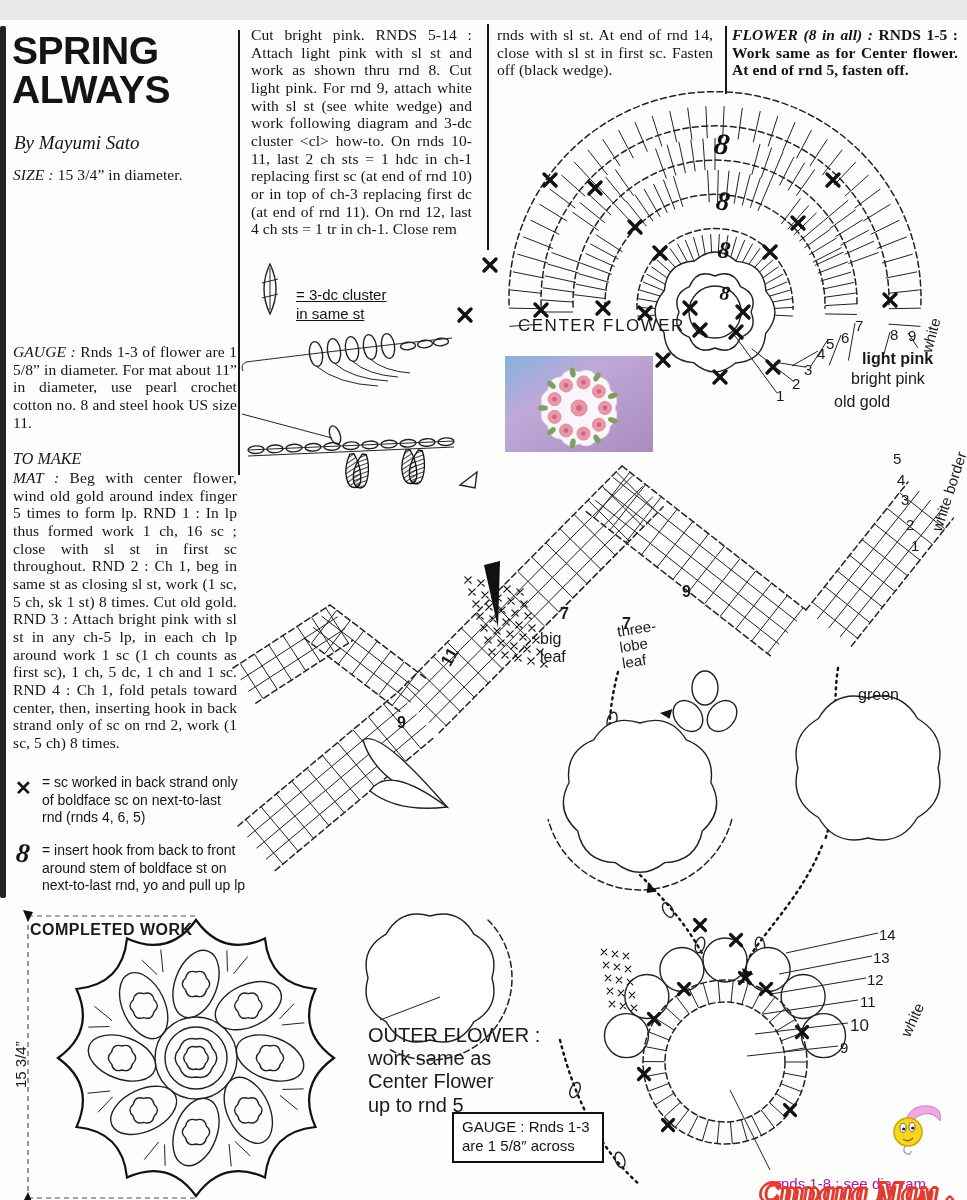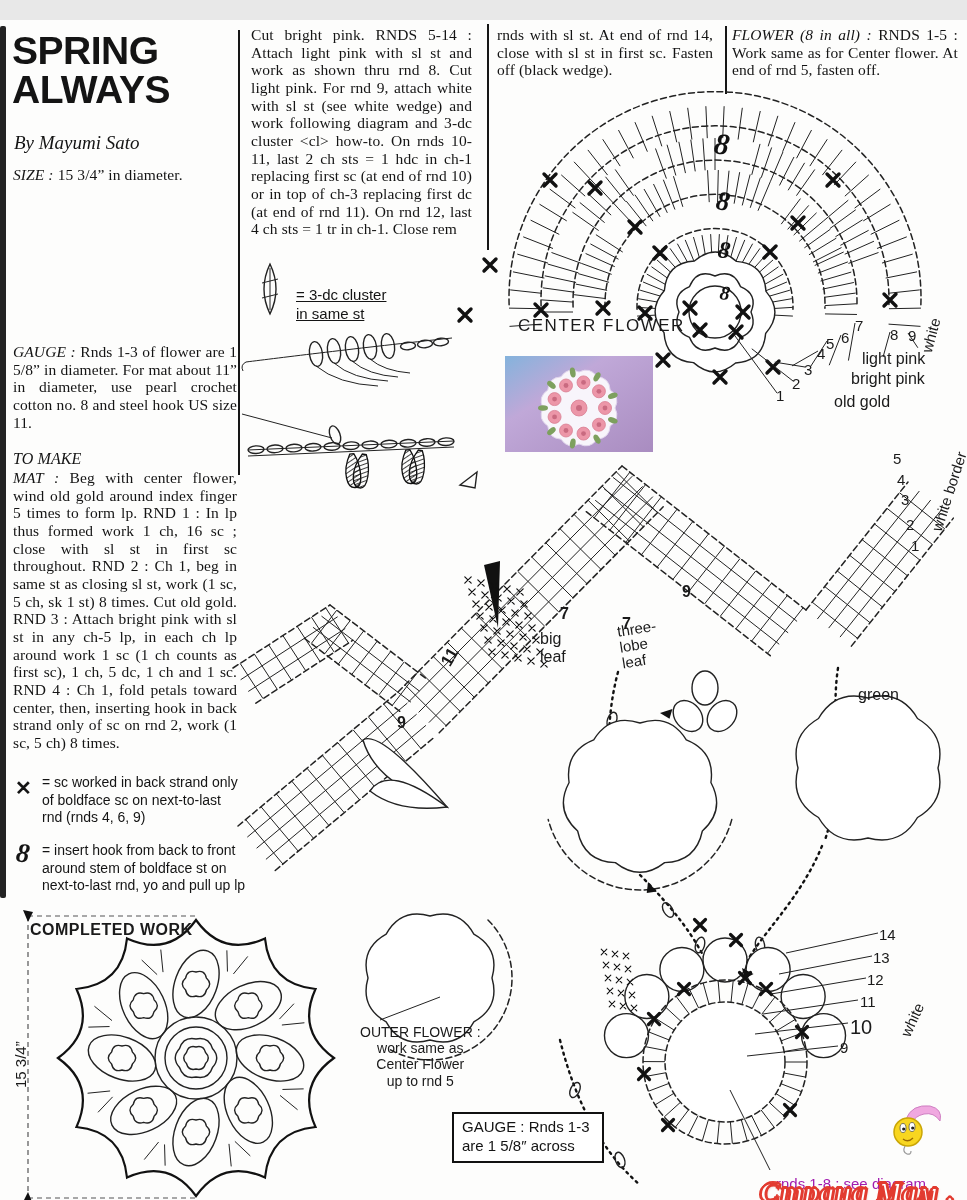--- a/index.html
+++ b/index.html
@@ -58,21 +58,21 @@
     <span class="ital">GAUGE :</span>
     <span>Rnds 1-3 of flower are 1 5/8” in diameter. For mat about 11” in diameter, use pearl crochet cotton no. 8 and steel hook US size 11.</span>
   </div>
   <div class="col ital" style="left:13px;top:430px;width:224px;font-size:16px;">TO MAKE</div>
   <div class="col" style="left:13px;top:449px;width:224px;">
     <span class="ital">MAT :</span>
     <span>Beg with center flower, wind old gold around index finger 5 times to form lp. RND 1 : In lp thus formed work 1 ch, 16 sc ; close with sl st in first sc throughout. RND 2 : Ch 1, beg in same st as closing sl st, work (1 sc, 5 ch, sk 1 st) 8 times. Cut old gold. RND 3 : Attach bright pink with sl st in any ch-5 lp, in each ch lp around work 1 sc (1 ch counts as first sc), 1 ch, 5 dc, 1 ch and 1 sc. RND 4 : Ch 1, fold petals toward center, then, inserting hook in back strand only of sc on rnd 2, work (1 sc, 5 ch) 8 times.</span>
   </div>
 
   <div class="legend-glyph" style="left:15px;top:756px;font-size:20px;">✕</div>
-  <div class="legend-text" style="left:42px;top:754px;width:202px;">= sc worked in back strand only of boldface sc on next-to-last rnd (rnds 4, 6, 9)</div>
+  <div class="legend-text" style="left:42px;top:754px;width:202px;">= sc worked in back strand only of boldface sc on next-to-last rnd (rnds 4, 6, 5)</div>
   <div class="g8sp" style="left:16px;top:818px;font-size:27px;transform:rotate(6deg);">8</div>
   <div class="legend-text" style="left:42px;top:822px;width:214px;">= insert hook from back to front around stem of boldface st on next-to-last rnd, yo and pull up lp</div>
 
   <div class="col" style="left:251px;top:6px;width:221px;">Cut bright pink. RNDS 5-14 : Attach light pink with sl st and work as shown thru rnd 8. Cut light pink. For rnd 9, attach white with sl st (see white wedge) and work following diagram and 3-dc cluster &lt;cl&gt; how-to. On rnds 10-11, last 2 ch sts = 1 hdc in ch-1 replacing first sc (at end of rnd 10) or in top of ch-3 replacing first dc (at end of rnd 11). On rnd 12, last 4 ch sts = 1 tr in ch-1. Close rem</div>
 
   <svg id="cl-svg" style="left:256px;top:242px;" width="30" height="56">
       <path d="M14,2 Q26,27 14,52 Q2,27 14,2 Z" class="shapeo" stroke-width="1.7"></path>
       <line x1="14" y1="6" x2="14" y2="48" class="thin"></line>
       <line x1="6" y1="21" x2="22" y2="17" class="thin"></line>
       <line x1="6" y1="36" x2="22" y2="32" class="thin"></line>
@@ -112,21 +112,21 @@
       <ellipse cx="208" cy="133.684" rx="8" ry="3.8" class="shapeo" stroke-width="1.5" transform="rotate(-3 208 133.684)"></ellipse>
       <path d="M4,106 L94,130" class="thin" stroke-width="2.4"></path>
       <ellipse cx="97" cy="127" rx="5" ry="9.5" class="shapeo" stroke-width="1.8" transform="rotate(-20 97 127)"></ellipse>
       <path d="M0,-2 C-10,16 -6,32 2,32 C11,32 10,10 4,-2 Z" fill="url(#h)" stroke="#111" stroke-width="1.3" transform="translate(112,148) rotate(-6)"></path>
       <path d="M0,-2 C-10,16 -6,32 2,32 C11,32 10,10 4,-2 Z" fill="url(#h)" stroke="#111" stroke-width="1.3" transform="translate(124,148) rotate(8)"></path>
       <path d="M0,-2 C-10,16 -6,32 2,32 C11,32 10,10 4,-2 Z" fill="url(#h)" stroke="#111" stroke-width="1.3" transform="translate(168,144) rotate(-6)"></path>
       <path d="M0,-2 C-10,16 -6,32 2,32 C11,32 10,10 4,-2 Z" fill="url(#h)" stroke="#111" stroke-width="1.3" transform="translate(180,144) rotate(8)"></path>
     </svg>
 
   <div class="col" style="left:497px;top:6px;width:216px;">rnds with sl st. At end of rnd 14, close with sl st in first sc. Fasten off (black wedge).</div>
-  <div class="col" style="left:732px;top:6px;width:226px;">
+  <div class="col" style="left:732px;top:6px;width:226px;font-weight:bold;">
     <span class="ital">FLOWER (8 in all) :</span>
     <span>RNDS 1-5 : Work same as for Center flower. At end of rnd 5, fasten off.</span>
   </div>
 
   <svg id="cf-svg" style="left:430px;top:55px;" width="537" height="378">
       <path d="M207.0475154925105,234.27783925720493A78,78 0 1 1 362.9524845074895,234.27783925720493" class="chain"></path>
       <path d="M175.06700902789947,233.1610553627249A110,110 0 1 1 394.9329909721005,233.16105536272488" class="chain"></path>
       <path d="M143.0865025632884,232.04427146824486A142,142 0 1 1 426.9134974367116,232.04427146824486" class="chain"></path>
       <path d="M111.10599609867734,230.92748757376484A174,174 0 1 1 458.89400390132266,230.92748757376484" class="chain"></path>
       <path d="M79.12548963406627,229.8107036792848A206,206 0 1 1 490.8745103659337,229.8107036792848" class="chain"></path>
@@ -303,21 +303,21 @@
   <div class="lab" style="left:518px;top:296px;font-size:17px;letter-spacing:1.5px;">CENTER FLOWER</div>
   <div class="lab" style="left:776px;top:367px;font-size:15px;">1</div>
   <div class="lab" style="left:792px;top:355px;font-size:15px;">2</div>
   <div class="lab" style="left:804px;top:341px;font-size:15px;">3</div>
   <div class="lab" style="left:817px;top:325px;font-size:15px;">4</div>
   <div class="lab" style="left:826px;top:315px;font-size:15px;">5</div>
   <div class="lab" style="left:841px;top:309px;font-size:15px;">6</div>
   <div class="lab" style="left:855px;top:297px;font-size:15px;">7</div>
   <div class="lab" style="left:890px;top:306px;font-size:15px;">8</div>
   <div class="lab" style="left:908px;top:307px;font-size:15px;">9</div>
-  <div class="lab" style="left:862px;top:330px;font-size:16px;">light pink</div>
+  <div class="lab" style="left:862px;top:330px;font-size:16px;font-weight:bold;">light pink</div>
   <div class="lab" style="left:851px;top:350px;font-size:16px;">bright pink</div>
   <div class="lab" style="left:834px;top:373px;font-size:16px;">old gold</div>
   <div class="lab rot" style="left:918px;top:330px;font-size:15px;transform:rotate(-75deg);">white</div>
 
   <div class="lab" style="left:893px;top:430px;font-size:15px;">5</div>
   <div class="lab" style="left:897px;top:451px;font-size:15px;">4</div>
   <div class="lab" style="left:901px;top:471px;font-size:15px;">3</div>
   <div class="lab" style="left:906px;top:496px;font-size:15px;">2</div>
   <div class="lab" style="left:911px;top:517px;font-size:15px;">1</div>
   <div class="lab rot" style="left:928px;top:508px;font-size:15px;transform:rotate(-72deg);">white border</div>
@@ -610,25 +610,25 @@
   <div class="lab" style="left:560px;top:585px;font-size:16px;font-weight:bold;">7</div>
   <div class="lab" style="left:622px;top:595px;font-size:16px;font-weight:bold;">7</div>
   <div class="lab" style="left:682px;top:563px;font-size:16px;font-weight:bold;">9</div>
   <div class="lab" style="left:397px;top:694px;font-size:16px;font-weight:bold;">9</div>
   <div class="lab rot" style="left:437px;top:640px;font-size:17px;font-weight:bold;transform:rotate(-60deg);">11</div>
 
   <div class="lab" style="left:879px;top:906px;font-size:15px;">14</div>
   <div class="lab" style="left:873px;top:929px;font-size:15px;">13</div>
   <div class="lab" style="left:867px;top:951px;font-size:15px;">12</div>
   <div class="lab" style="left:860px;top:973px;font-size:15px;">11</div>
-  <div class="lab" style="left:850px;top:996px;font-size:20px;">10</div>
+  <div class="lab" style="left:850px;top:996px;font-size:17px;">10</div>
   <div class="lab" style="left:840px;top:1019px;font-size:15px;">9</div>
   <div class="lab rot" style="left:897px;top:1012px;font-size:15px;transform:rotate(-65deg);">white</div>
 
-  <div class="lab" style="left:360px;top:1004px;font-size:14px;line-height:1.16;text-align:center;">
+  <div class="lab" style="left:368px;top:1004px;font-size:20px;line-height:1.16;">
     <div>OUTER FLOWER :</div>
     <div>work same as</div>
     <div>Center Flower</div>
     <div>up to rnd 5</div>
   </div>
 
   <div class="gaugebox" style="left:452px;top:1092px;">
     <div>GAUGE : Rnds 1-3</div>
     <div>are 1 5/8″ across</div>
   </div>

